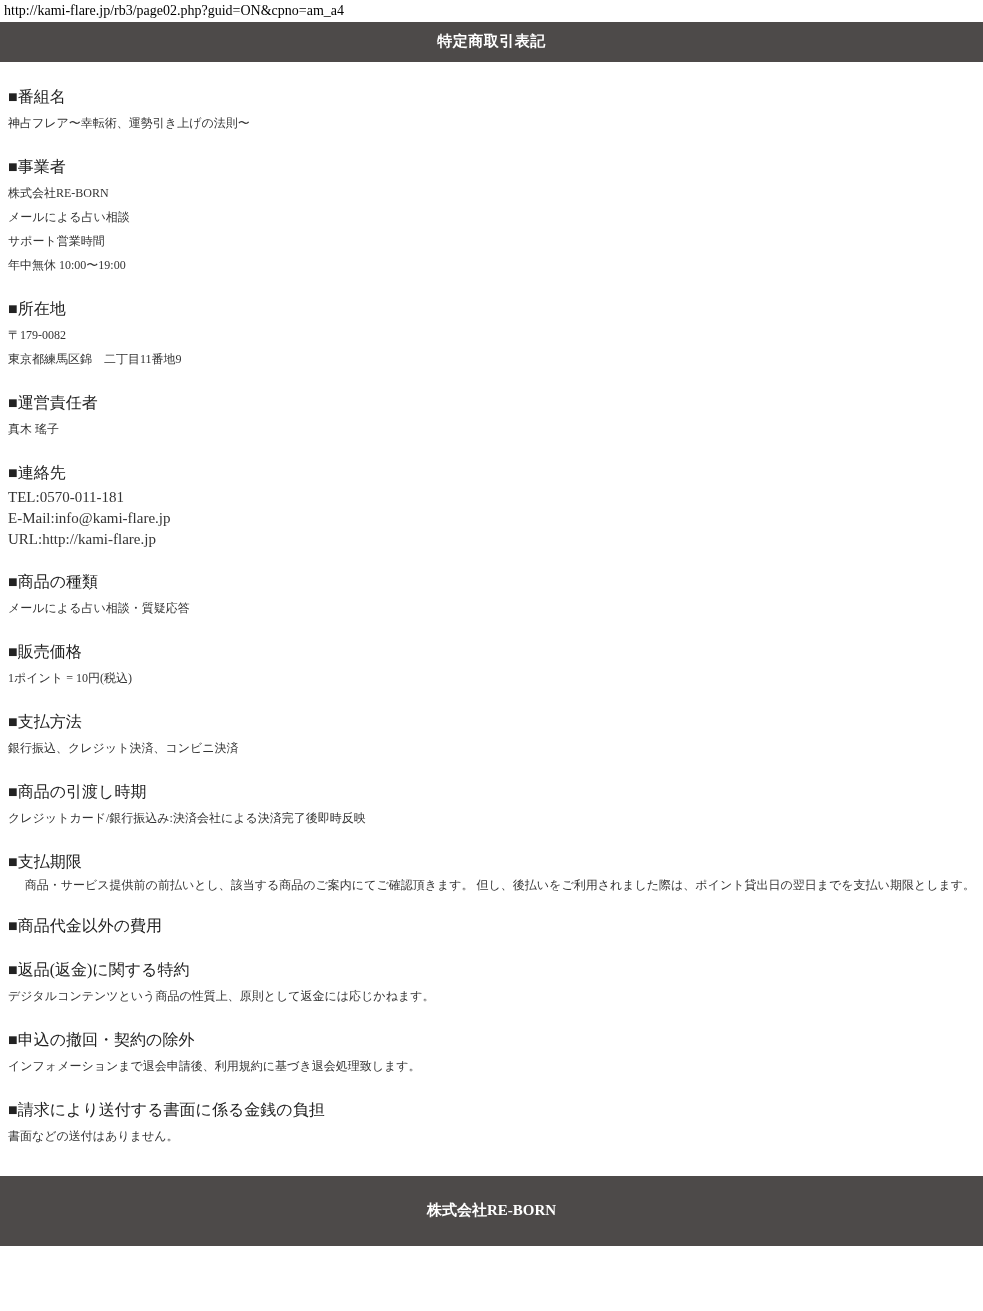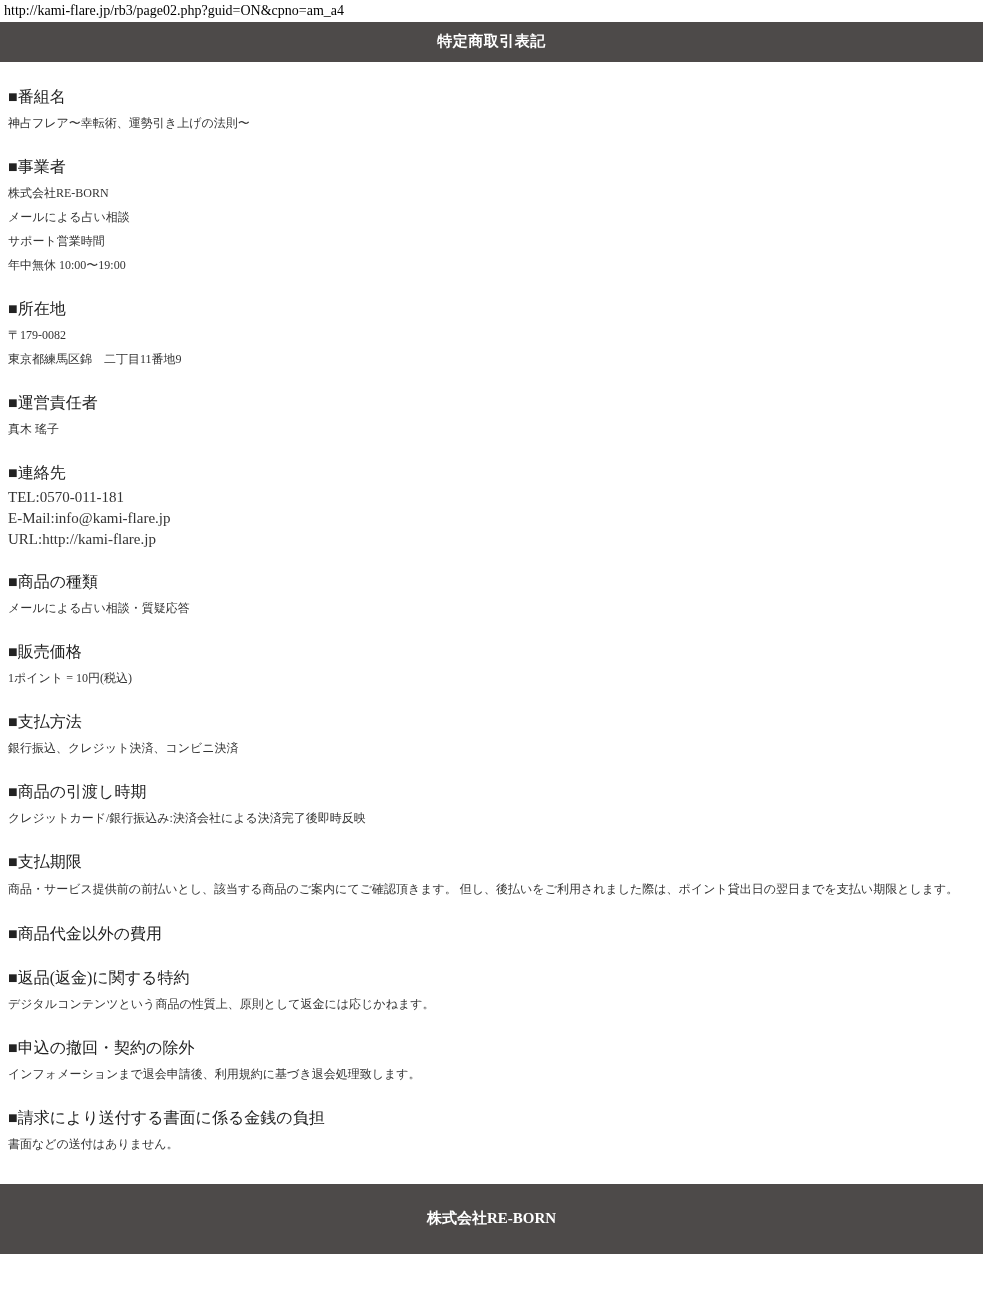--- a/index.html
+++ b/index.html
@@ -57,21 +57,22 @@
     line-height: 24px;
     color: #333333;
     margin: 0;
     font-weight: normal;
   }
   .sec-line.small {
     font-size: 15px;
     line-height: 21px;
   }
   .sec-line.wrap {
-    line-height: 26px;
+    line-height: 18px;
+    text-align: right;
   }
   .footer-bar {
     background: #4d4a49;
     color: #ffffff;
     text-align: center;
     font-size: 15px;
     font-weight: bold;
     padding: 25px 0 26px 0;
     margin-top: 22px;
   }

